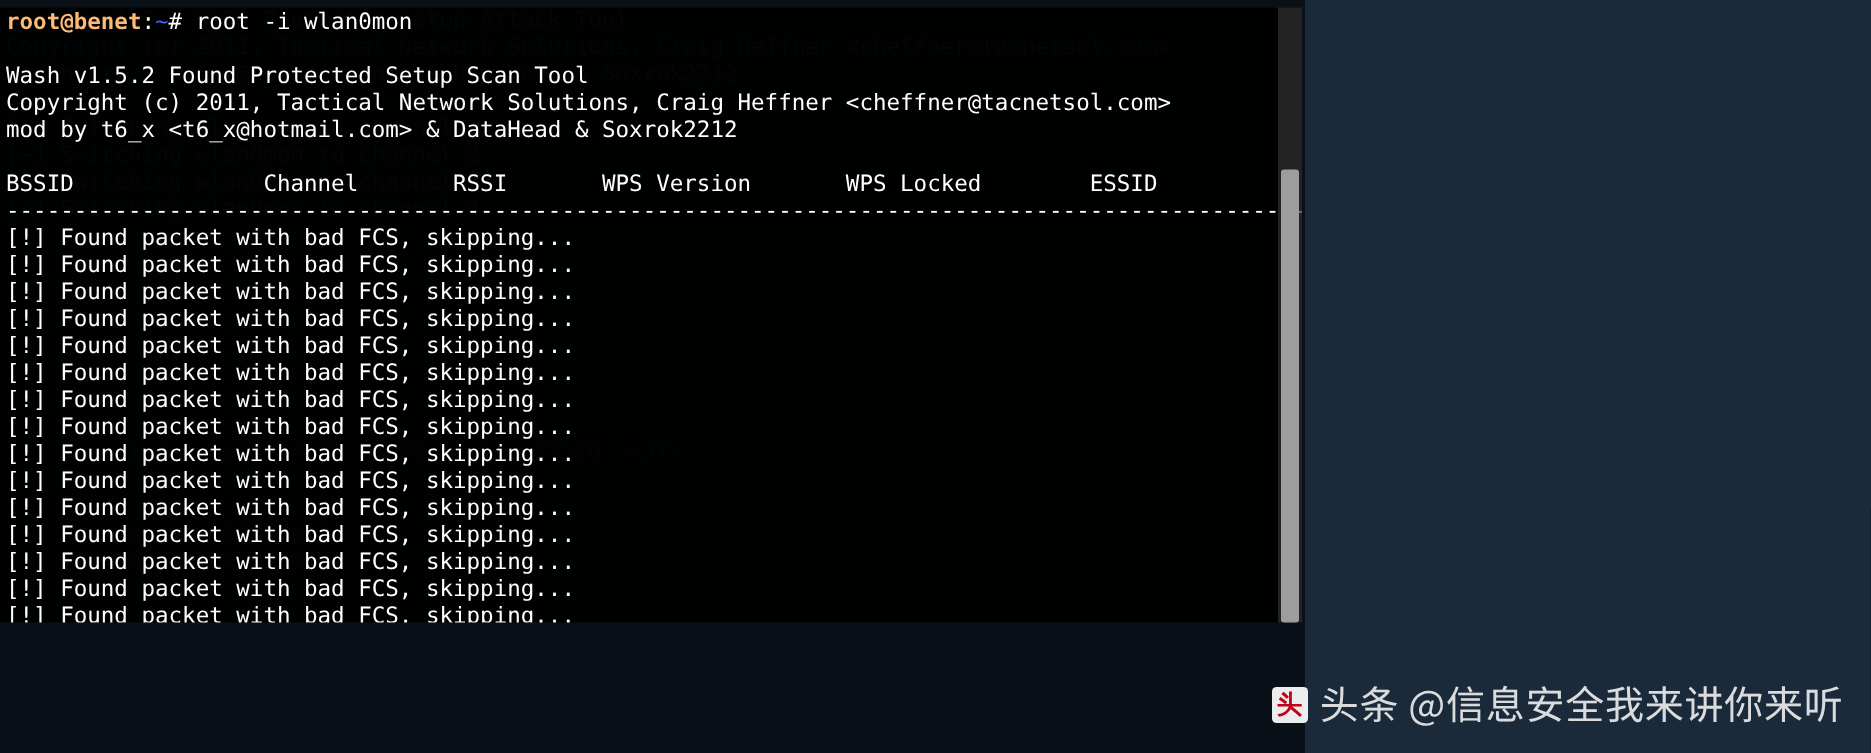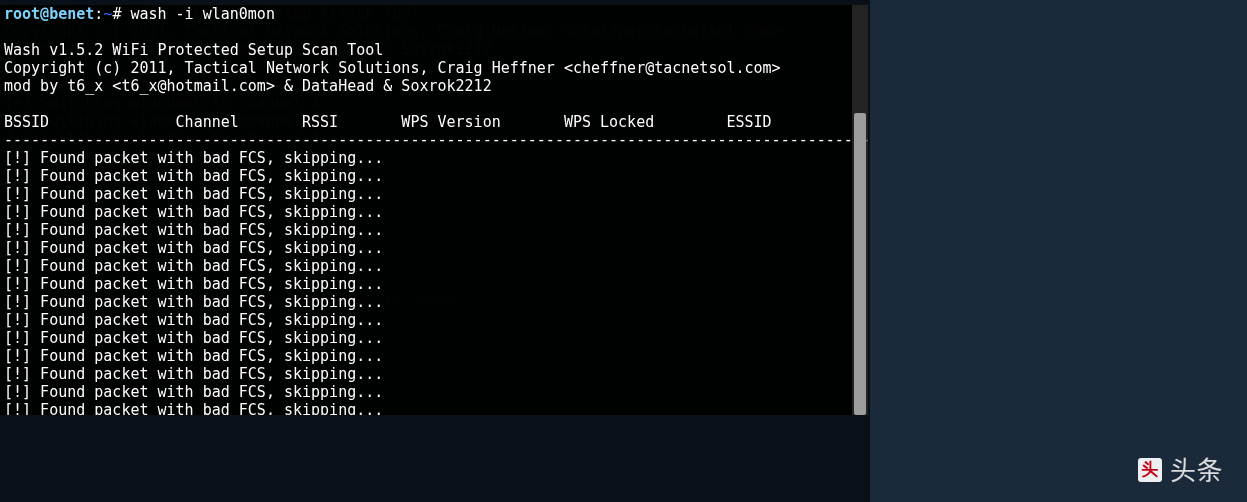--- a/index.html
+++ b/index.html
@@ -26,21 +26,21 @@
     padding:0 0 0 4px;box-sizing:border-box;overflow:hidden;
   }
   .scrollbar{
     position:absolute;left:852px;top:5px;width:16px;height:410px;
     background:rgba(50,50,50,0.7);
   }
   .scrollbar-thumb{
     position:absolute;left:2px;top:108px;width:12px;height:302px;
     background:#9d9d9d;border-radius:2px;
   }
-  .prompt-user{color:#7dd3fc;font-weight:bold;}
+  .prompt-user{color:#fdba74;font-weight:bold;}
   .prompt-host{color:#ffffff;}
   .prompt-path{color:#3a66ff;}
   
   .watermark{
     position:absolute;right:18px;bottom:22px;display:flex;align-items:center;
     color:#eaeaea;font-family:"Microsoft YaHei","Noto Sans CJK SC",sans-serif;
     font-size:26px;letter-spacing:0.5px;opacity:0.92;
   }
   .watermark .logo{
     width:24px;height:24px;border-radius:3px;background:#ffffff;color:#d0021b;
@@ -69,23 +69,23 @@
 <span></span>
 <span></span>
 <span></span>
 <span class="b">[+] Associated with 14:75:8E:26:AE:33 (ESSID: HJY)</span>
 <span></span>
 <span></span>
 <span class="r">[+] Trying pin "12345670"</span>
 <span class="r">[+] Trying pin "12345670"</span>
 </div>
 
-<div class="front-term"><span><span class="prompt-user">root@benet</span><span class="prompt-host">:</span><span class="prompt-path">~</span><span class="prompt-host"># </span><span>wash -i wlan0mon</span></span>
+<div class="front-term"><span><span class="prompt-user">root@benet</span><span class="prompt-host">:</span><span class="prompt-path">~</span><span class="prompt-host"># </span><span>root -i wlan0mon</span></span>
 <span></span>
-<span>Wash v1.5.2 WiFi Protected Setup Scan Tool</span>
+<span>Wash v1.5.2 Found Protected Setup Scan Tool</span>
 <span>Copyright (c) 2011, Tactical Network Solutions, Craig Heffner &lt;cheffner@tacnetsol.com&gt;</span>
 <span>mod by t6_x &lt;t6_x@hotmail.com&gt; &amp; DataHead &amp; Soxrok2212</span>
 <span></span>
 <span>BSSID              Channel       RSSI       WPS Version       WPS Locked        ESSID</span>
 <span>---------------------------------------------------------------------------------------------------------------</span>
 <span>[!] Found packet with bad FCS, skipping...
 [!] Found packet with bad FCS, skipping...
 [!] Found packet with bad FCS, skipping...
 [!] Found packet with bad FCS, skipping...
 [!] Found packet with bad FCS, skipping...
@@ -106,13 +106,14 @@
 [!] Found packet with bad FCS, skipping...
 </span></div>
 
 <div class="scrollbar">
   <div class="scrollbar-thumb"></div>
 </div>
 
 <div class="watermark">
   <span class="logo">头</span>
   <span class="brand">头条</span>
+  <span>@信息安全我来讲你来听</span>
 </div>
 
 </body></html>

